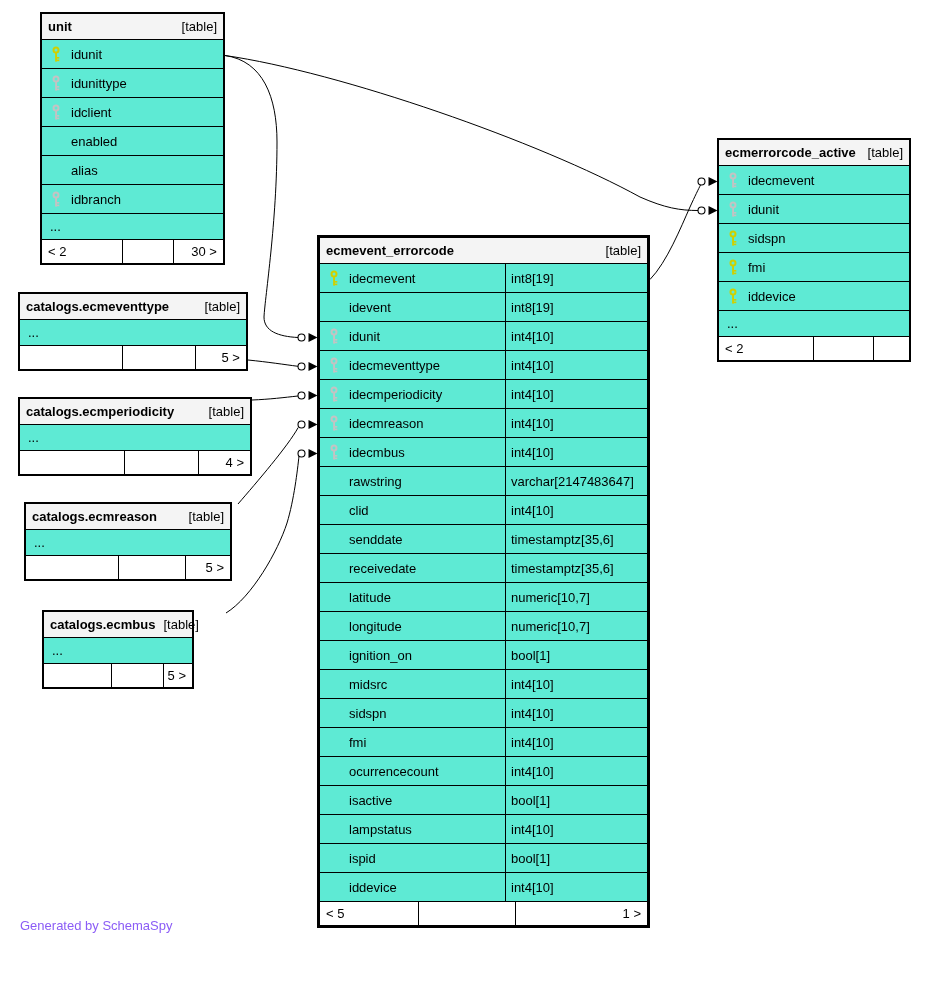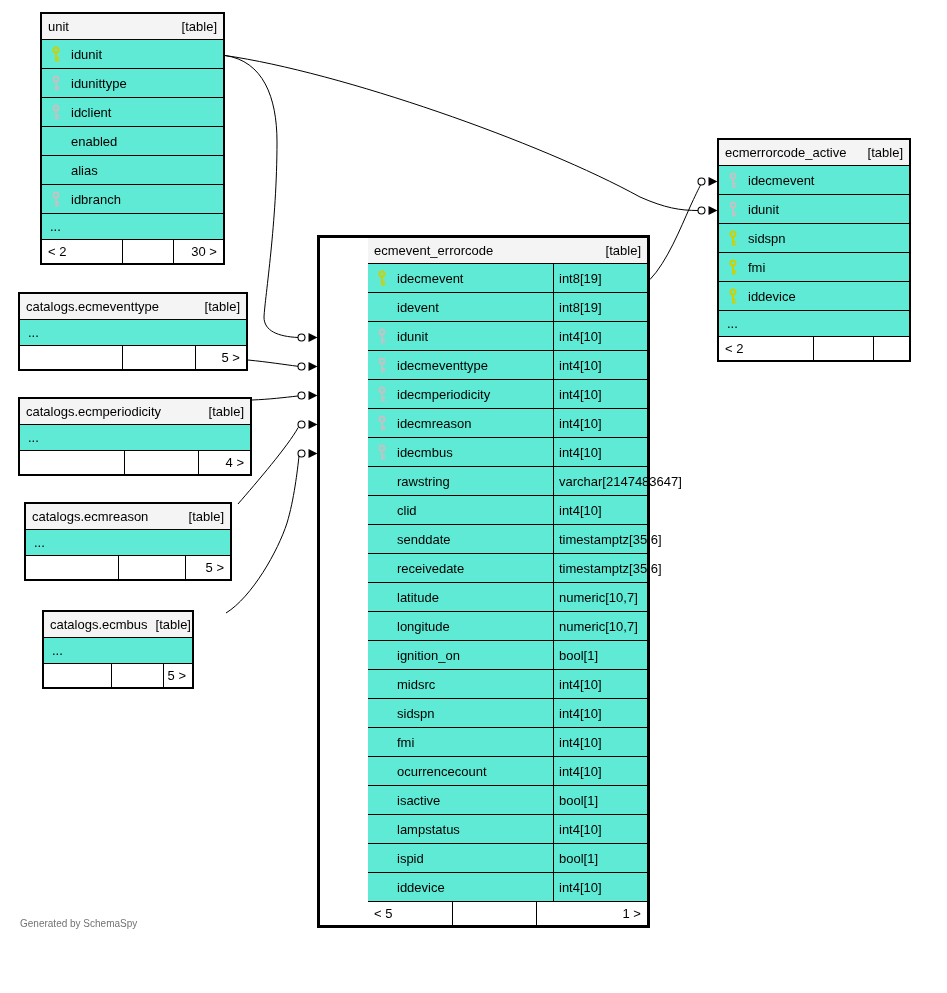--- a/index.html
+++ b/index.html
@@ -4,24 +4,24 @@
 <style>
   html,body{margin:0;padding:0;background:#fff;}
   .canvas{position:relative;width:947px;height:993px;background:#ffffff;overflow:hidden;
           font-family:"Liberation Sans",sans-serif;color:#000;}
   svg.rel{position:absolute;left:0;top:0;pointer-events:none;}
   svg.rel path{fill:none;stroke:#000;stroke-width:1;}
   svg.rel circle{fill:#fff;stroke:#000;stroke-width:1.1;}
   svg.rel polygon{fill:#000;stroke:none;}
 
   .tnode{position:absolute;background:#fff;border:2px solid #000;box-sizing:border-box;font-size:13px;}
-  .tnode.hl{border-width:3px;padding-left:48px;}
+  .tnode.hl{border-width:3px;}
   .thdr{display:flex;justify-content:space-between;align-items:center;height:26px;
         padding:0 6px;background:#f4f4f4;border-bottom:1px solid #000;box-sizing:border-box;}
-  .ttitle{font-weight:normal;white-space:nowrap;}
+  .ttitle{font-weight:bold;white-space:nowrap;}
   .tbadge{font-weight:normal;white-space:nowrap;margin-left:8px;}
 
   .row{display:flex;align-items:center;height:29px;border-bottom:1px solid #000;box-sizing:border-box;background:#5eead4;}
   .keyw{visibility:hidden;width:10px;display:flex;margin:0 10px 0 9px;color:#c3c3c3;flex:0 0 auto;}
   .row[data-key="pk"] .keyw{visibility:visible;color:#d0d000;}
   .row[data-key="fk"] .keyw{visibility:visible;color:#c3c3c3;}
   .row[data-variant="ellipsis"]{height:26px;}
   .row[data-variant="ellipsis"] .cname{padding-left:8px;}
   .cname{white-space:nowrap;}
 
@@ -31,21 +31,21 @@
 
   .tfoot{display:grid;height:23px;align-items:stretch;box-sizing:border-box;}
   .t-unit .tfoot{grid-template-columns:44% 22% 34%;}
   .t-cat .tfoot{grid-template-columns:45% 27% 28%;}
   .t-errorcode .tfoot{grid-template-columns:30% 26% 44%;}
   .t-active .tfoot{grid-template-columns:49.5% 25.5% 25%;}
   .fc{display:flex;align-items:center;padding:0 6px;box-sizing:border-box;white-space:nowrap;}
   .fc2,.fc3{border-left:1px solid #000;}
   .fc3{justify-content:flex-end;margin-left:12px;}
 
-  .credit{position:absolute;left:20px;top:918px;font-size:10px;color:#737373;}
+  .credit{position:absolute;left:20px;top:918px;font-size:13px;color:#8b5cf6;}
 </style>
 </head>
 <body>
 
 <div class="canvas">
 
   <svg class="rel" width="947" height="993">
     <g>
       <path d="M225,55.5 C340,72 540,142 640,197 C665,208 680,210.5 698,210.5"></path>
       <circle cx="701.5" cy="210.5" r="3.5"></circle>

